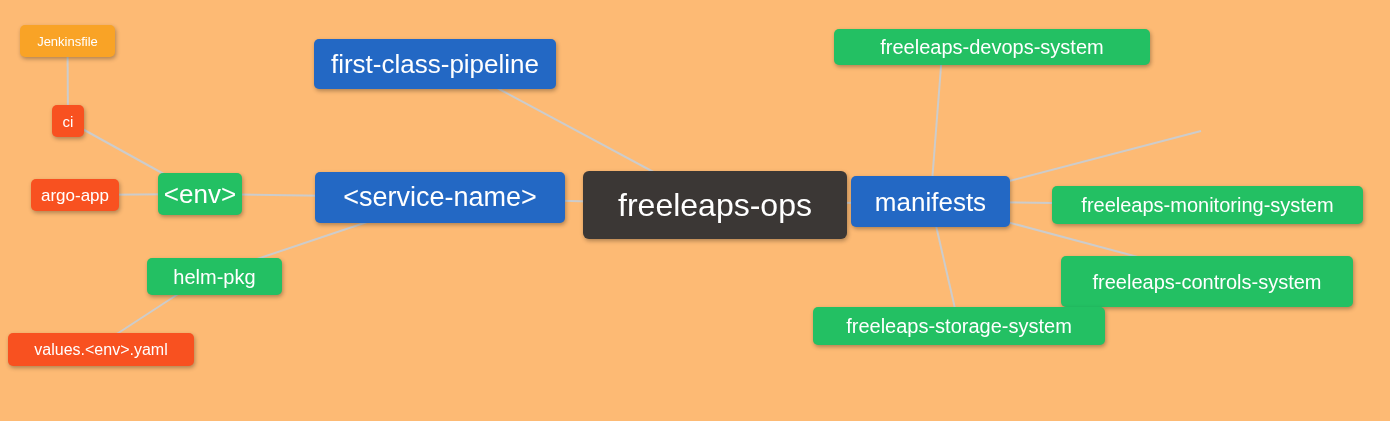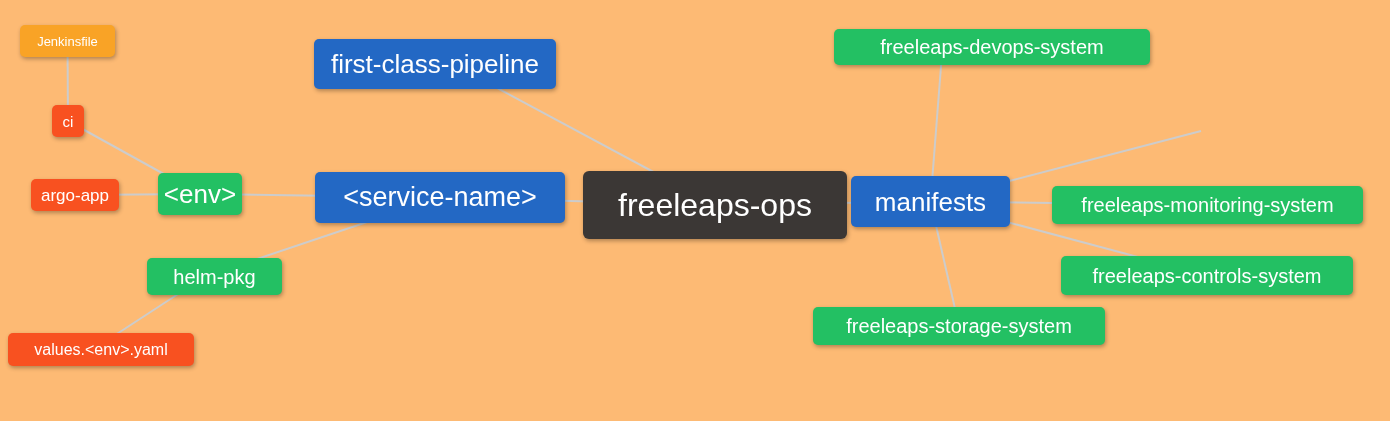--- a/index.html
+++ b/index.html
@@ -49,21 +49,21 @@
   #n-env         { left: 158px;  top: 173px; width: 84px;  height: 42px; font-size: 26px; }
   #n-service     { left: 315px;  top: 172px; width: 250px; height: 51px; font-size: 27px; }
   #n-pipeline    { left: 314px;  top: 39px;  width: 242px; height: 50px; font-size: 26px; }
   #n-root        { left: 583px;  top: 171px; width: 264px; height: 68px; font-size: 32px; }
   #n-manifests   { left: 851px;  top: 176px; width: 159px; height: 51px; font-size: 26px; }
   #n-helm        { left: 147px;  top: 258px; width: 135px; height: 37px; font-size: 20px; }
   #n-values      { left: 8px;    top: 333px; width: 186px; height: 33px; font-size: 16px; }
   #n-devops      { left: 798px;  top: 29px;  width: 316px; height: 36px; font-size: 20px; margin-left: 36px; }
   #n-network     { left: 1054px; top: 112px; width: 294px; height: 38px; font-size: 20px; }
   #n-monitoring  { left: 1052px; top: 186px; width: 311px; height: 38px; font-size: 20px; }
-  #n-controls    { left: 1061px; top: 256px; width: 292px; height: 39px; font-size: 20px; }
+  #n-controls    { left: 1061px; top: 256px; width: 292px; height: 51px; font-size: 20px; }
   #n-storage     { left: 813px;  top: 307px; width: 292px; height: 38px; font-size: 20px; }
 </style>
 </head>
 <body>
 
 <div id="canvas">
   <svg id="edges" xmlns="http://www.w3.org/2000/svg">
       <line x1="67.5" y1="41" x2="68" y2="121"></line>
       <line x1="68" y1="121" x2="200" y2="194"></line>
       <line x1="75" y1="195" x2="200" y2="194"></line>

